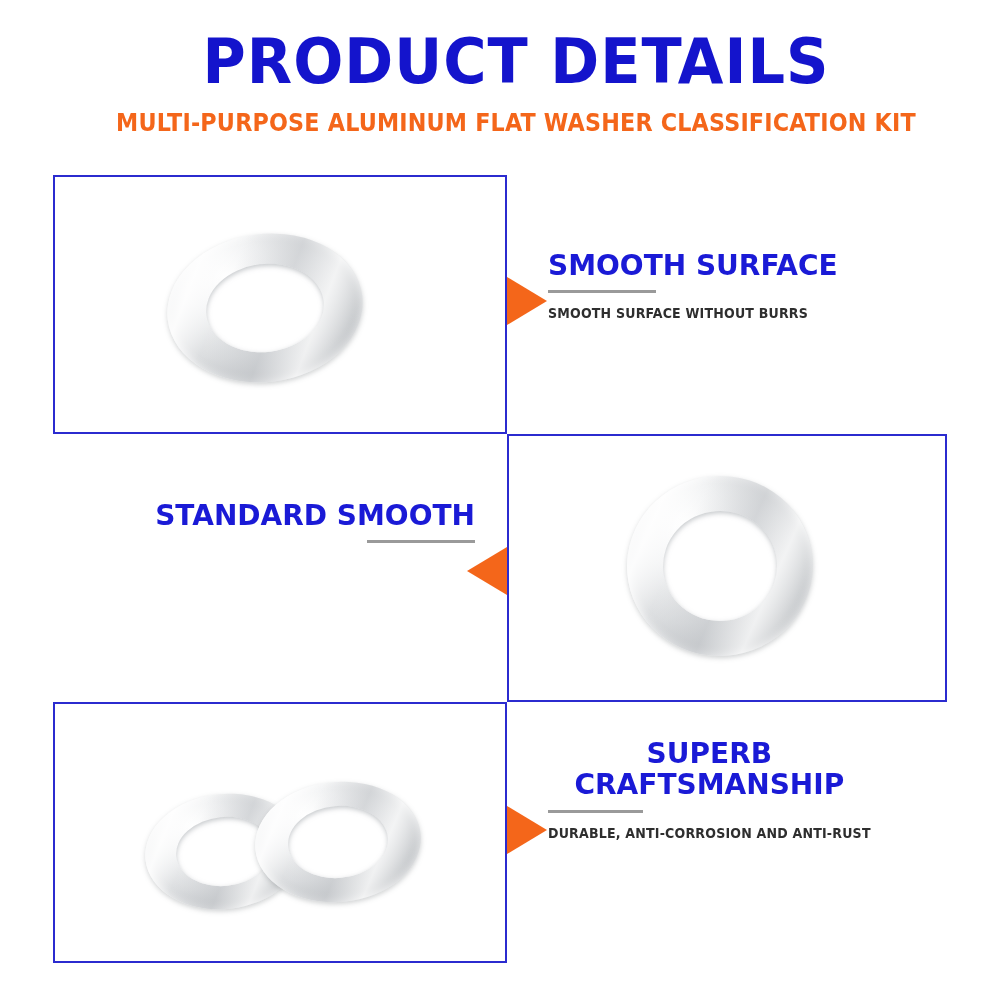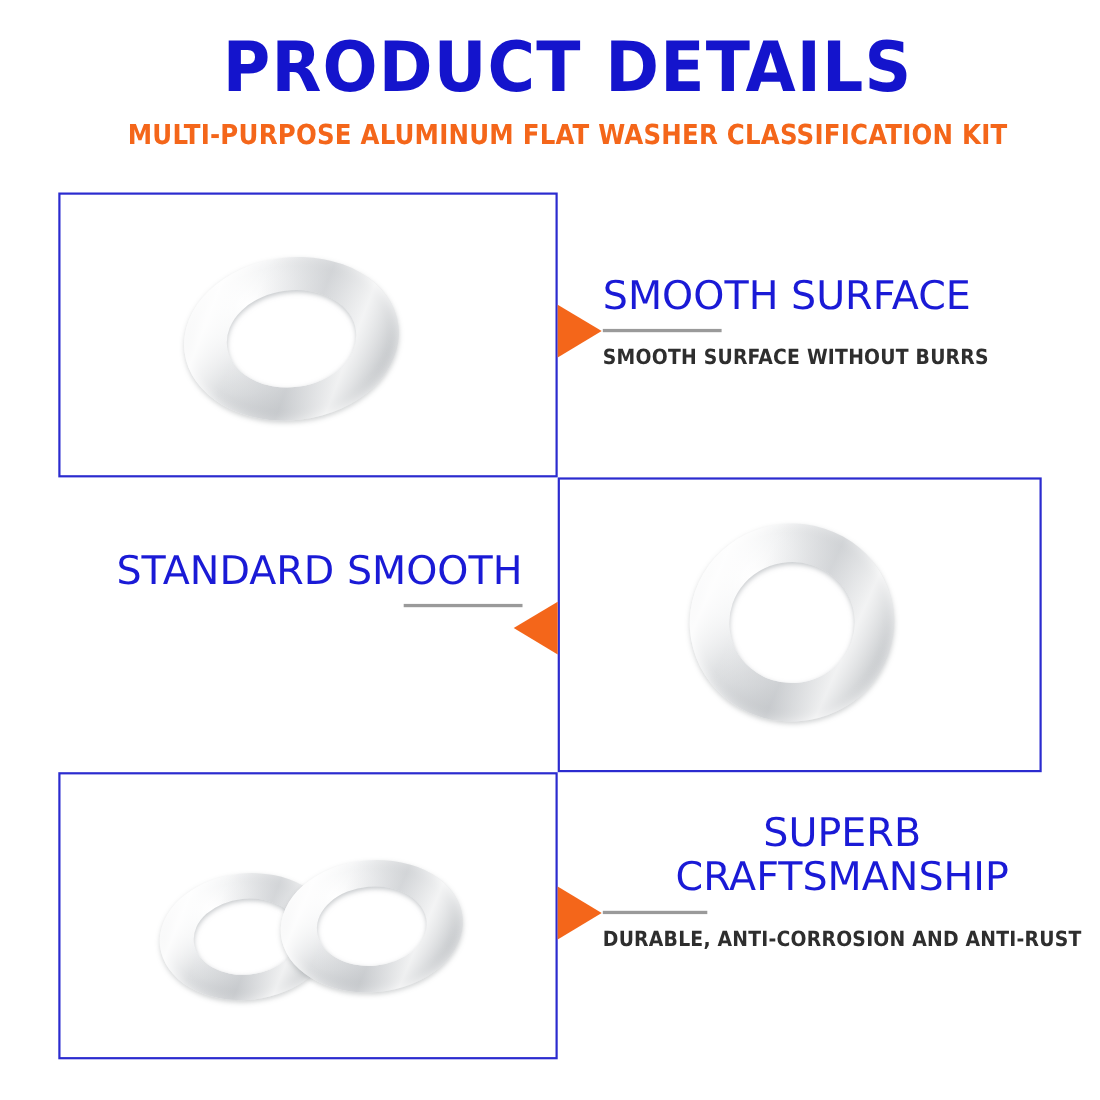--- a/index.html
+++ b/index.html
@@ -126,35 +126,35 @@
     border-right:40px solid #f4661a;
   }
   #pointer-smooth   { left:507px; top:277px; }
   #pointer-standard { left:467px; top:547px; }
   #pointer-superb   { left:507px; top:806px; }
 
   
   .feature-text { position:absolute; }
   .feature-heading {
     color:#1a1ad6;
-    font-size:36px;
-    font-weight:400;
+    font-size:28px;
+    font-weight:700;
     letter-spacing:0px;
     line-height:1.12;
     font-family:"DejaVu Sans","Liberation Sans", sans-serif;
   }
   .feature-rule {
     height:3px;
     background:#9a9a9a;
     margin:9px 0 12px 0;
     width:108px;
   }
   .feature-sub {
     color:#2e2e2e;
-    font-size:19px;
+    font-size:14px;
     font-weight:700;
     letter-spacing:0.2px;
     line-height:1.2;
     font-family:"DejaVu Sans Condensed","Liberation Sans", sans-serif;
     white-space:nowrap;
   }
 
   #text-smooth   { left:548px; top:250px; text-align:left; }
   #text-standard { left:60px;  top:500px; width:415px; text-align:right; }
   #text-standard .feature-rule { margin-left:auto; }

